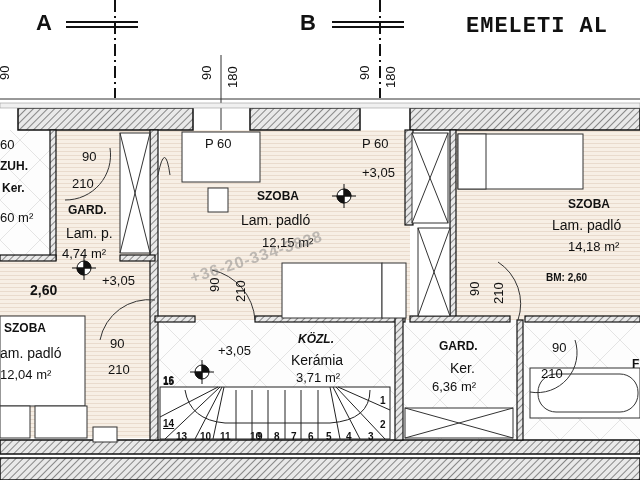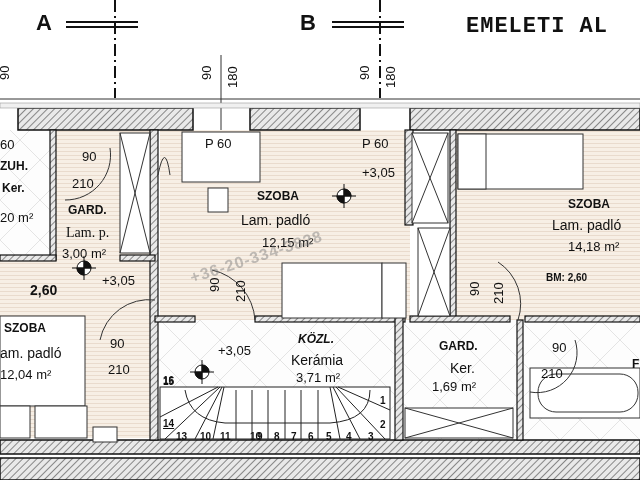--- a/index.html
+++ b/index.html
@@ -160,27 +160,27 @@
 
 <div class="lbl dim vtext" style="left:-2px;top:80px;">90</div>
 <div class="lbl dim vtext" style="left:200px;top:80px;">90</div>
 <div class="lbl dim vtext" style="left:226px;top:88px;">180</div>
 <div class="lbl dim vtext" style="left:358px;top:80px;">90</div>
 <div class="lbl dim vtext" style="left:384px;top:88px;">180</div>
 
 <div class="lbl dim" style="left:0px;top:138px;">60</div>
 <div class="lbl room-name" style="left:0px;top:160px;">ZUH.</div>
 <div class="lbl room-name" style="left:2px;top:182px;">Ker.</div>
-<div class="lbl room-area" style="left:0px;top:211px;">20 m²</div>
+<div class="lbl room-area" style="left:0px;top:211px;">60 m²</div>
 
 <div class="lbl dim" style="left:82px;top:150px;">90</div>
 <div class="lbl dim" style="left:72px;top:177px;">210</div>
 <div class="lbl room-name" style="left:68px;top:204px;">GARD.</div>
-<div class="lbl room-floor" style="left:66px;top:226px;font-family:Liberation Serif, serif;">Lam. p.</div>
-<div class="lbl room-area" style="left:62px;top:247px;">3,00 m²</div>
+<div class="lbl room-floor" style="left:66px;top:226px;">Lam. p.</div>
+<div class="lbl room-area" style="left:62px;top:247px;">4,74 m²</div>
 
 <div class="lbl bold" style="left:6px;top:283px;font-size:14px;margin-left:24px;">2,60</div>
 <div class="lbl dim" style="left:102px;top:274px;">+3,05</div>
 <div class="lbl room-name" style="left:4px;top:322px;">SZOBA</div>
 <div class="lbl room-floor" style="left:0px;top:346px;">am. padló</div>
 <div class="lbl room-area" style="left:0px;top:368px;">12,04 m²</div>
 <div class="lbl dim" style="left:110px;top:337px;">90</div>
 <div class="lbl dim" style="left:108px;top:363px;">210</div>
 
 <div class="lbl dim" style="left:205px;top:137px;">P 60</div>
@@ -216,19 +216,19 @@
 <div class="lbl stair-n" style="left:250px;top:432px;">10</div>
 <div class="lbl stair-n" style="left:220px;top:432px;">11</div>
 <div class="lbl stair-n" style="left:200px;top:432px;">10</div>
 <div class="lbl stair-n" style="left:176px;top:432px;">13</div>
 <div class="lbl stair-n" style="left:163px;top:419px;text-decoration:underline;">14</div>
 <div class="lbl stair-n" style="left:163px;top:377px;">15</div>
 <div class="lbl stair-n" style="left:163px;top:376px;">16</div>
 
 <div class="lbl room-name" style="left:439px;top:340px;">GARD.</div>
 <div class="lbl room-floor" style="left:450px;top:361px;">Ker.</div>
-<div class="lbl room-area" style="left:432px;top:380px;">1,69 m²</div>
+<div class="lbl room-area" style="left:432px;top:380px;">6,36 m²</div>
 
 <div class="lbl dim" style="left:552px;top:341px;">90</div>
 <div class="lbl dim" style="left:541px;top:367px;">210</div>
 <div class="lbl room-name" style="left:632px;top:358px;">F</div>
 
 <div class="watermark" style="left:188px;top:270px;">+36-20-334-3828</div>
 
 </body></html>

